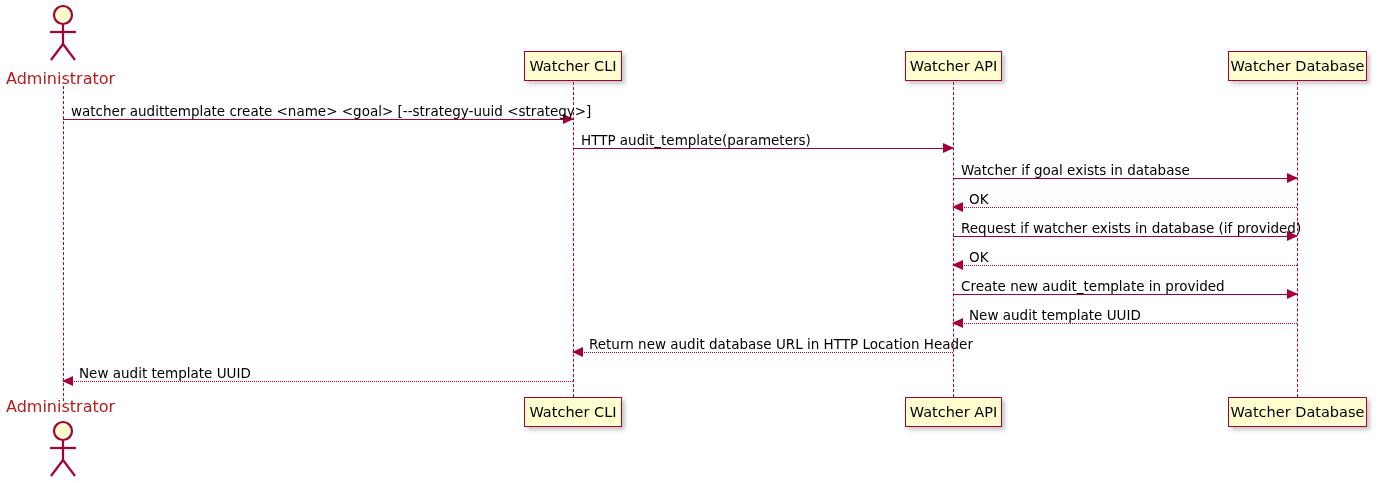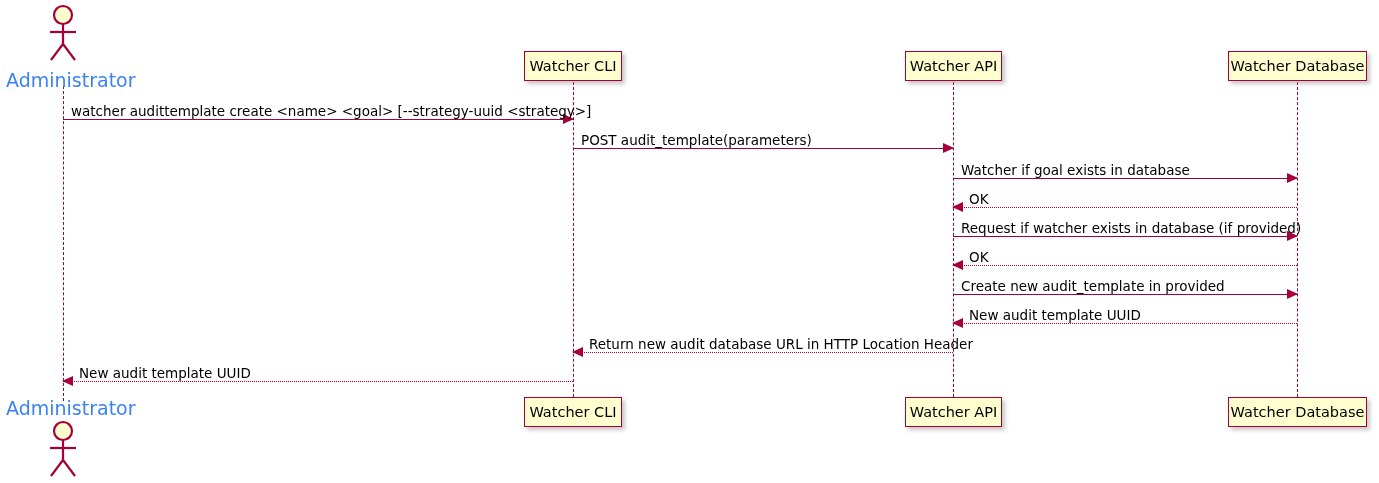--- a/index.html
+++ b/index.html
@@ -49,22 +49,22 @@
   
   .actor {
     position: absolute;
     width: 46px;
     height: 56px;
     z-index: 5;
   }
   .actor svg { display: block; overflow: visible; }
   .actor-label {
     position: absolute;
-    font-size: 19px;
-    color: #3b82f6;
+    font-size: 16px;
+    color: #b91c1c;
     white-space: nowrap;
     z-index: 5;
   }
 
   
   .msg {
     position: absolute;
     height: 0;
     z-index: 3;
   }
@@ -139,21 +139,21 @@
 
   <div class="msg solid" style="left:63px; top:119px; width:510px;">
     <div class="line"></div>
     <div class="arrowhead right"></div>
     <div class="msg-label from-left">watcher audittemplate create &lt;name&gt; &lt;goal&gt; [--strategy-uuid &lt;strategy&gt;]</div>
   </div>
 
   <div class="msg solid" style="left:573px; top:148px; width:380px;">
     <div class="line"></div>
     <div class="arrowhead right"></div>
-    <div class="msg-label from-left">POST audit_template(parameters)</div>
+    <div class="msg-label from-left">HTTP audit_template(parameters)</div>
   </div>
 
   <div class="msg solid" style="left:953px; top:178px; width:344px;">
     <div class="line"></div>
     <div class="arrowhead right"></div>
     <div class="msg-label from-left">Watcher if goal exists in database</div>
   </div>
 
   <div class="msg dotted" style="left:953px; top:207px; width:344px;">
     <div class="line"></div>

